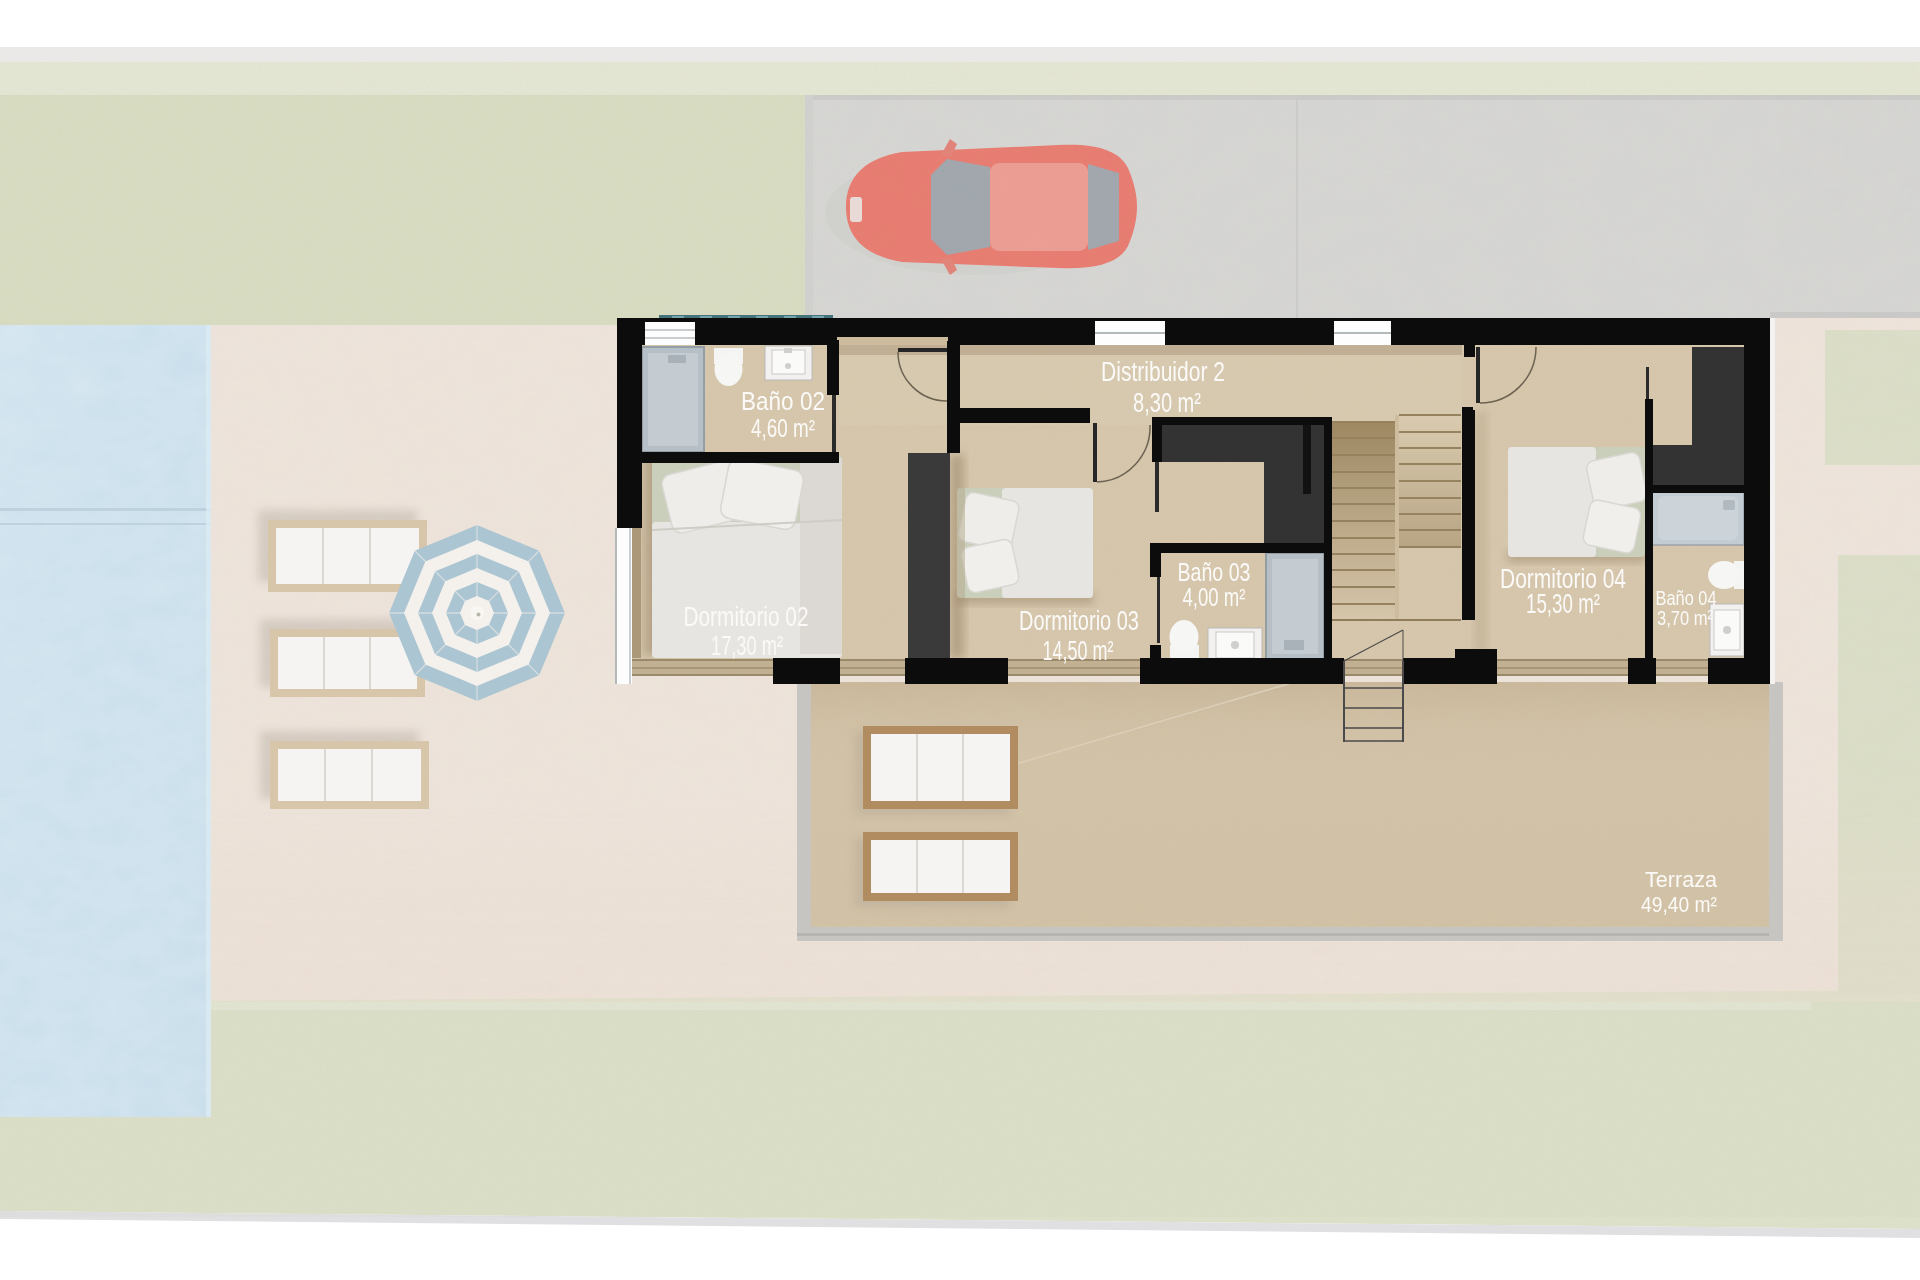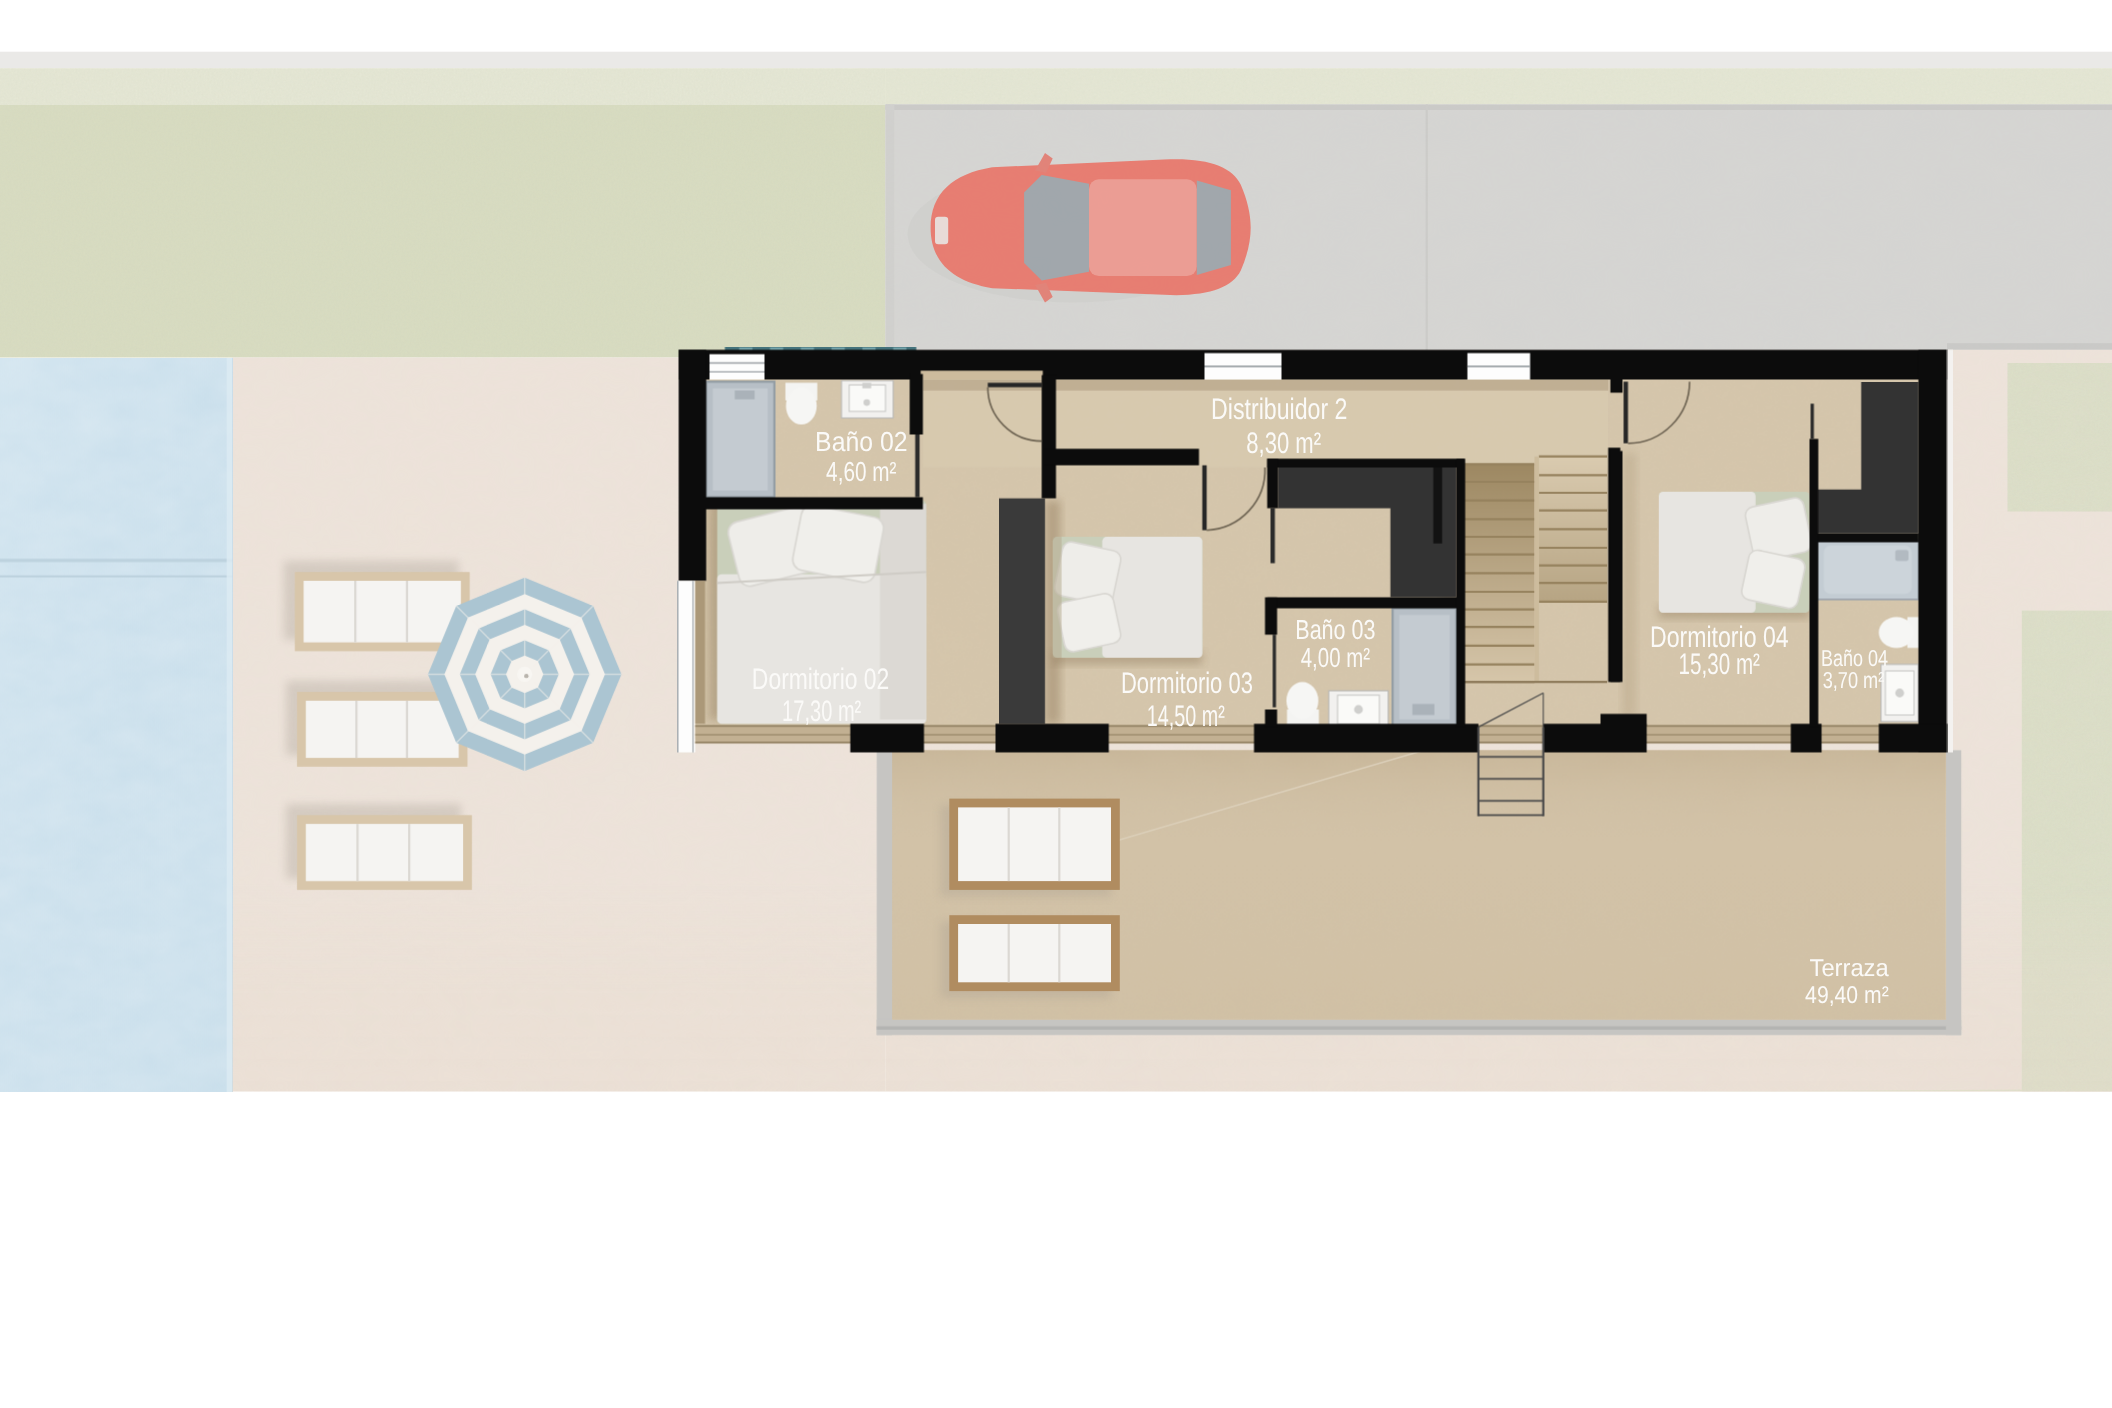--- a/index.html
+++ b/index.html
@@ -1,15 +1,15 @@
 <!DOCTYPE html>
 <html><head><meta charset="utf-8">
 <style>
 html,body{margin:0;padding:0;background:#fff;}
-#page{position:relative;width:1920px;height:992px;overflow:hidden;font-family:"Liberation Sans",sans-serif;}
+#page{position:relative;width:1920px;height:1280px;overflow:hidden;font-family:"Liberation Sans",sans-serif;border-radius:19px;}
 svg{display:block;}
 </style></head>
 <body>
 <div id="page">
 <svg width="1920" height="1280" viewBox="0 0 1920 1280" font-family="Liberation Sans, sans-serif">
 <defs>
 <linearGradient id="poolg" x1="0" y1="0" x2="1" y2="1">
 <stop offset="0" stop-color="#d8e9f2" stop-opacity="0.35"></stop>
           <stop offset="0.5" stop-color="#cfe3ee" stop-opacity="0"></stop>
 <stop offset="1" stop-color="#bed7e5" stop-opacity="0.4"></stop>

